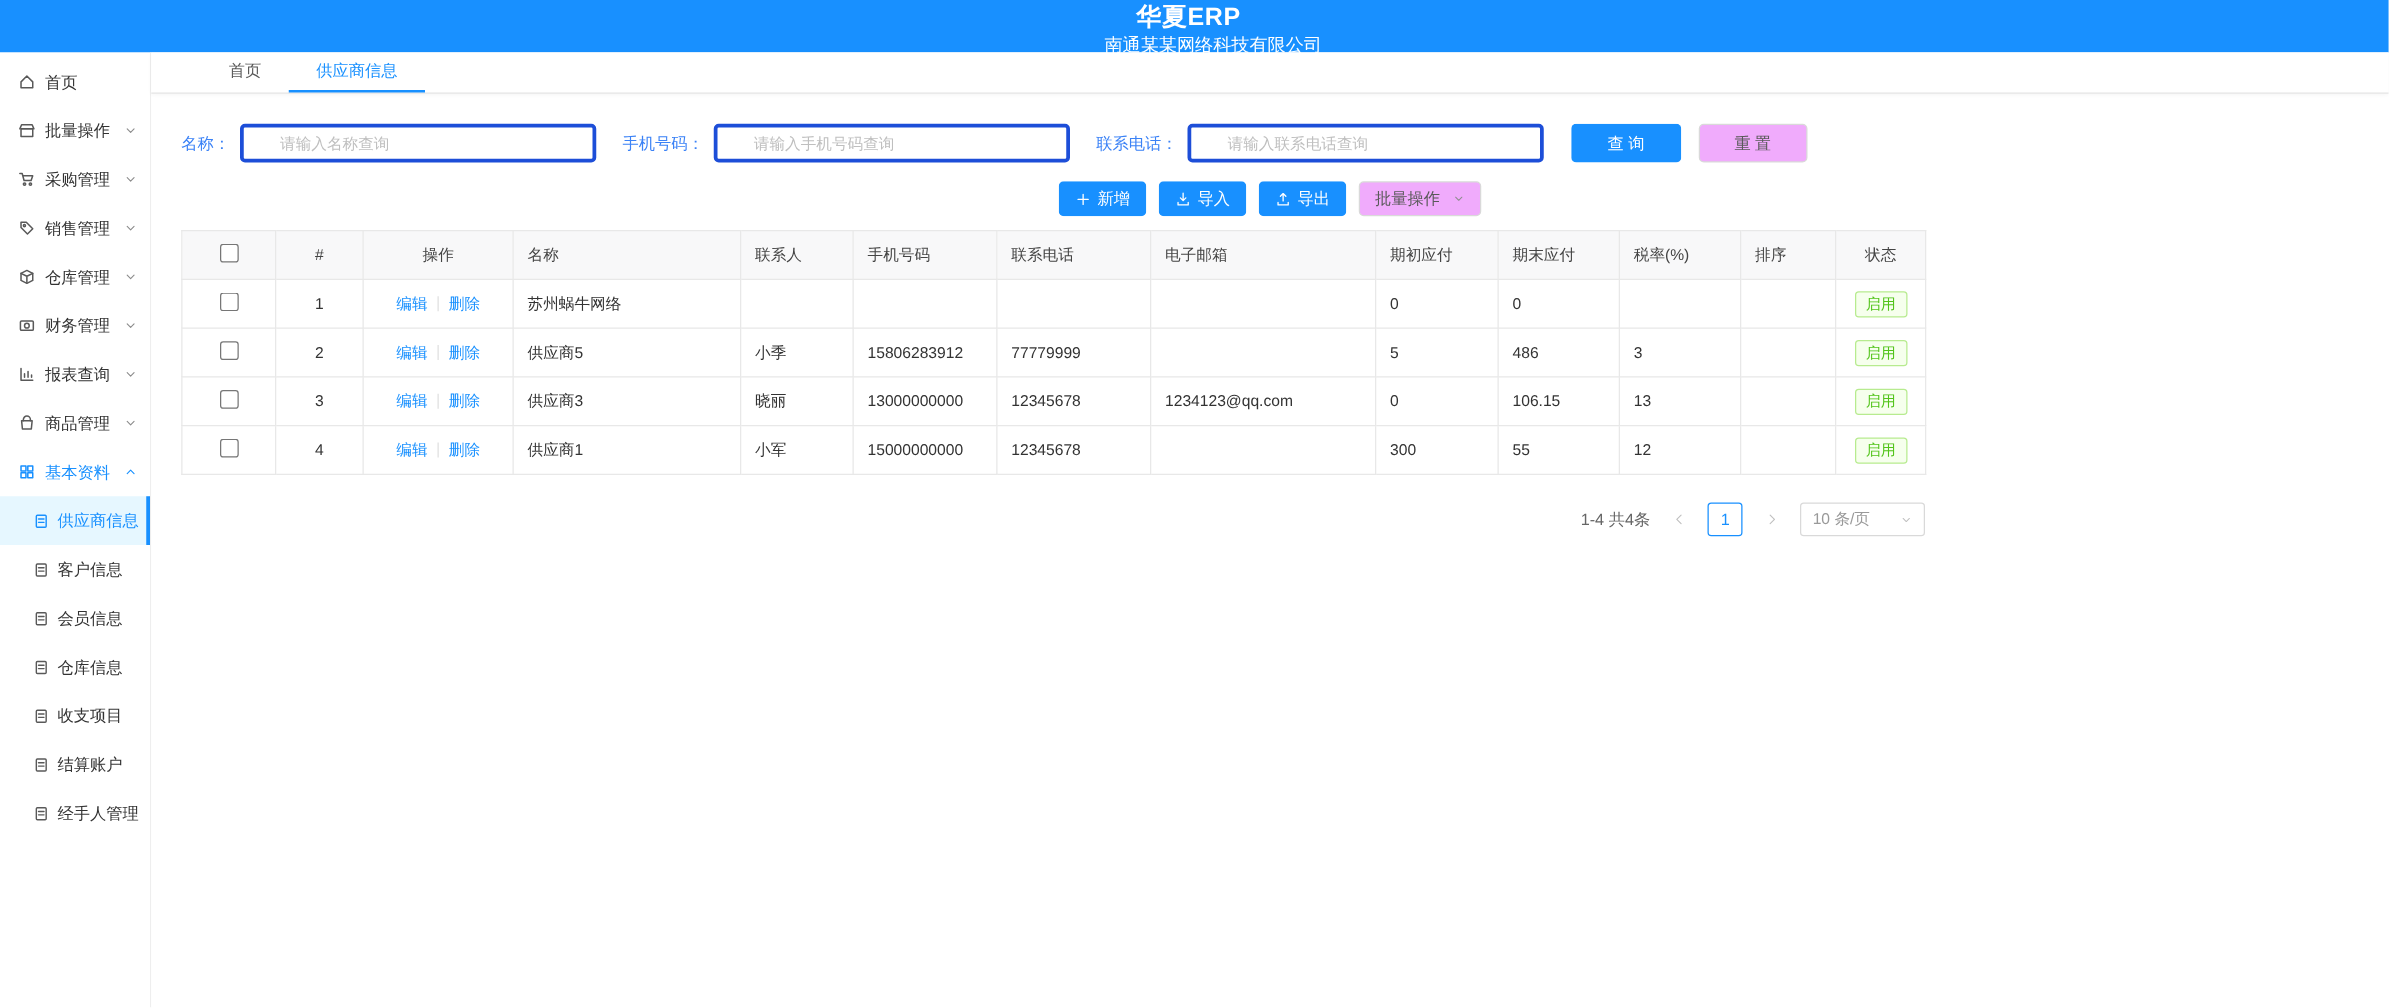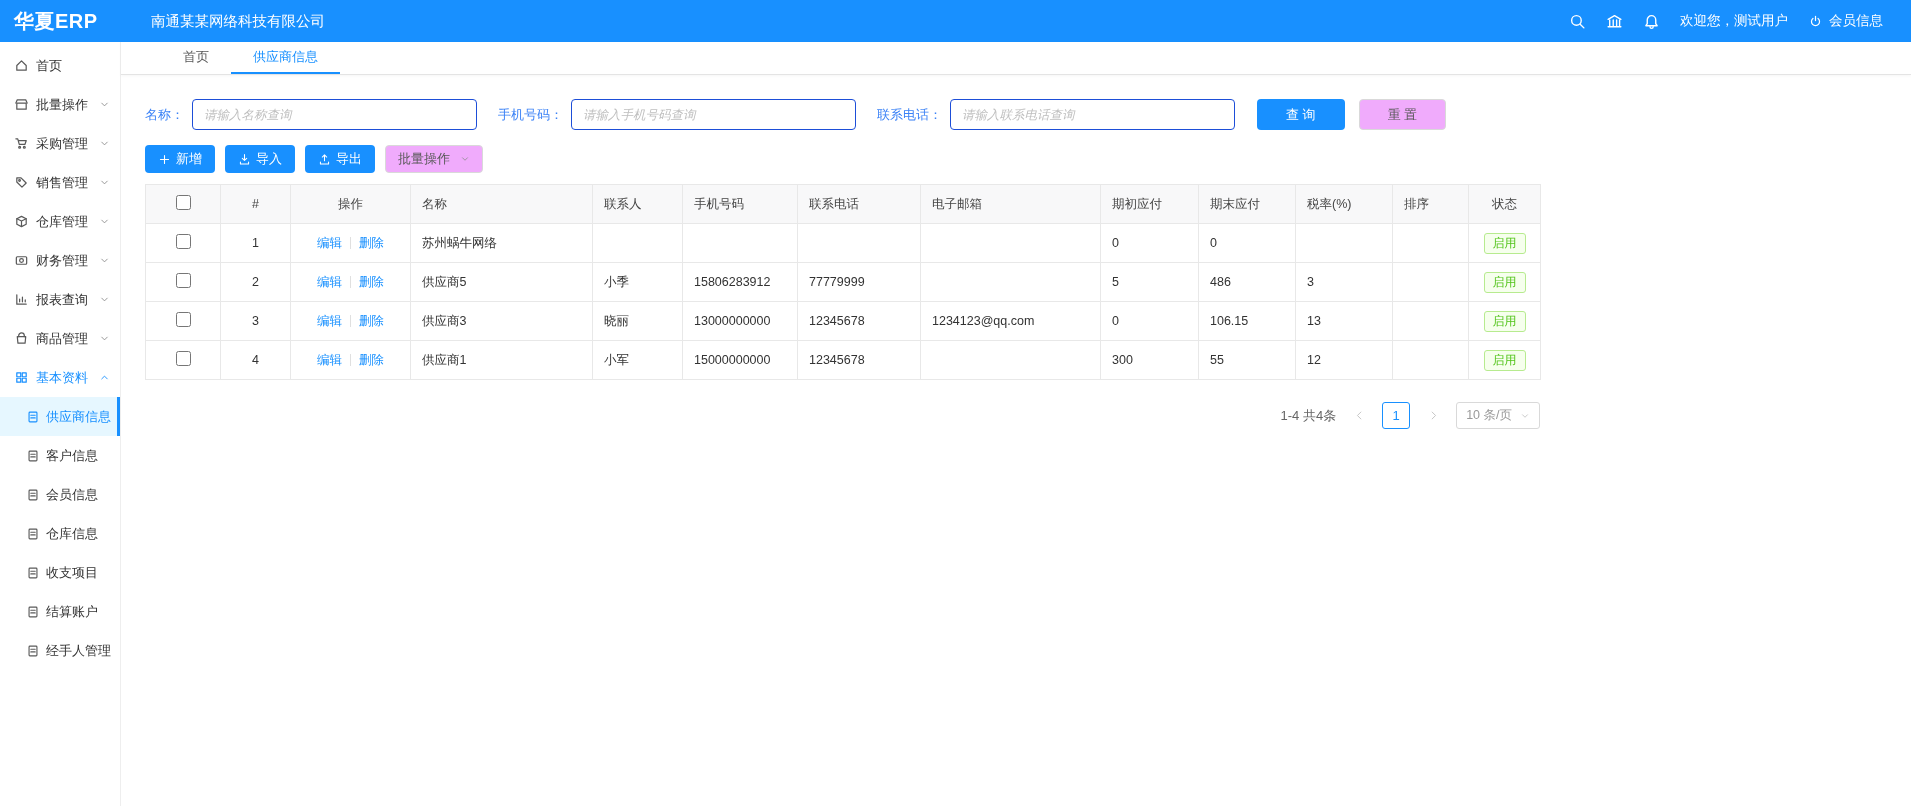--- a/index.html
+++ b/index.html
@@ -1,20 +1,20 @@
 <!DOCTYPE html>
 <html><head>
 <meta charset="utf-8">
 <style>
   * { box-sizing: border-box; margin: 0; padding: 0; }
   html,body { width:1911px; height:806px; overflow:hidden; }
   body { font-family:"Liberation Sans", sans-serif; background:#fff; color:#333; font-size:13px; }
 
   
-  .app-header { height:42px; background:#1890ff; display:flex; align-items:center; color:#fff; }
+  .app-header { height:42px; background:#1890ff; display:flex; align-items:center; color:#fff;flex-direction:column; }
   .logo { width:121px; padding-left:14px; font-size:20px; font-weight:bold; letter-spacing:.5px; white-space:nowrap; }
   .company { margin-left:30px; font-size:14.5px; }
   .header-right { margin-left:auto; display:flex; align-items:center; gap:20px; padding-right:28px; }
   .hicon { width:17px; height:17px; color:#fff; cursor:pointer; display:block; }
   .welcome { font-size:13.5px; cursor:pointer; }
   .logout { display:flex; align-items:center; gap:6px; font-size:13.5px; cursor:pointer; }
   .logout .hicon { width:15px; height:15px; }
 
   
   .layout { display:flex; height:764px;border-radius:29px; }
@@ -33,51 +33,51 @@
   .main { flex:1; background:#fff; display:flex; flex-direction:column; }
   .tabbar { height:33px; border-bottom:1px solid #e4e4e4; display:flex; align-items:stretch; padding-left:40px; background:#fff; box-shadow:0 1px 3px rgba(0,0,0,.04); }
   .tab { padding:0 22px; display:flex; align-items:center; font-size:13px; color:#595959; cursor:pointer; border-bottom:2px solid transparent; }
   .tab.active { color:#1890ff; border-bottom-color:#1890ff; }
 
   .content { padding:24px 24px 0 24px; }
 
   
   .filters { display:flex; align-items:center; }
   .f-label { font-size:13px; color:#3b82f6; margin-right:8px; white-space:nowrap;text-align:center; }
-  .f-input { width:285px; height:31px; border:1px solid #1d4ed8; border-radius:4px; padding:0 11px; font-size:12.5px; color:#333; outline:none; font-family:"Liberation Sans",sans-serif;font-style:italic; }
+  .f-input { width:285px; height:31px; border:3px solid #1d4ed8; border-radius:4px; padding:0 29px; font-size:12.5px; color:#333; outline:none; font-family:"Liberation Sans",sans-serif; }
   .f-input::placeholder { color:#bfbfbf; }
   .f-gap { width:21px; }
   .btn { height:31px; border-radius:4px; font-size:13px; display:inline-flex; align-items:center; justify-content:center; cursor:pointer; border:1px solid transparent; padding:0 28px; white-space:nowrap; font-family:"Liberation Sans",sans-serif; }
   .btn-primary { background:#1890ff; color:#fff; }
   .btn-plain { background:#f0abfc; color:#595959; border-color:#d9d9d9;font-family:Liberation Serif, serif; }
   .btn-search { margin-left:22px; }
   .btn-reset { margin-left:14px; }
 
   
-  .toolbar { display:flex; align-items:center; gap:10px; margin-top:15px; }
+  .toolbar { display:flex; align-items:center; gap:10px; margin-top:15px;justify-content:center; }
   .btn-sm { height:28px; padding:0 12px; gap:5px; }
   .bicon { width:13px; height:13px; display:block; }
   .caret { width:10px; height:10px; margin-left:5px; color:#8c8c8c; }
 
   
   .grid { margin-top:11px; border-collapse:collapse; table-layout:fixed; width:1395px; font-size:12.5px; }
   .grid th, .grid td { border:1px solid #e8e8e8; height:39px; padding:0 11px; text-align:left; font-weight:normal; color:#333; overflow:hidden; white-space:nowrap; }
   .grid th { background:#f8f8f9; color:#444; }
   .grid .c { text-align:center; padding:0 4px; }
   .op-link { color:#1890ff; text-decoration:none; cursor:pointer; font-size:12.5px; }
   .vdiv { display:inline-block; width:1px; height:12px; background:#e0e0e0; margin:0 8px; vertical-align:middle; }
   .badge-ok { display:inline-block; padding:2px 8px; font-size:12px; line-height:15px; color:#52c41a; background:#f6ffed; border:1px solid #b7eb8f; border-radius:3px; }
   .grid input[type=checkbox] { width:15px; height:15px; cursor:pointer; }
 
   
   .pagination { width:1395px; margin-top:22px; display:flex; justify-content:flex-end; align-items:center; gap:10px; color:#666; font-size:13px; }
   .pg-btn { width:26px; height:26px; display:flex; align-items:center; justify-content:center; color:#bfbfbf; cursor:pointer; }
   .pg-btn .pgi { width:11px; height:11px; }
   .pg-num { min-width:28px; height:27px; border:1px solid #1890ff; color:#1890ff; border-radius:3px; display:flex; align-items:center; justify-content:center; font-size:13px; cursor:pointer; background:#fff; }
-  .pg-size { height:27px; border:1px solid #d9d9d9; border-radius:3px; background:#fff; display:flex; align-items:center; gap:8px; padding:0 9px; color:#999; cursor:pointer; font-size:12.5px; }
+  .pg-size { height:27px; border:1px solid #d9d9d9; border-radius:3px; background:#fff; display:flex; align-items:center; gap:24px; padding:0 9px; color:#999; cursor:pointer; font-size:12.5px; }
   .pg-size .pgi { width:10px; height:10px; color:#bfbfbf; }
 
   svg { stroke:currentColor; fill:none; stroke-width:1.3; stroke-linecap:round; stroke-linejoin:round; }
 </style>
 </head>
 <body>
 
 <header class="app-header">
   <div class="logo">华夏ERP</div>
   <div class="company">南通某某网络科技有限公司</div>

